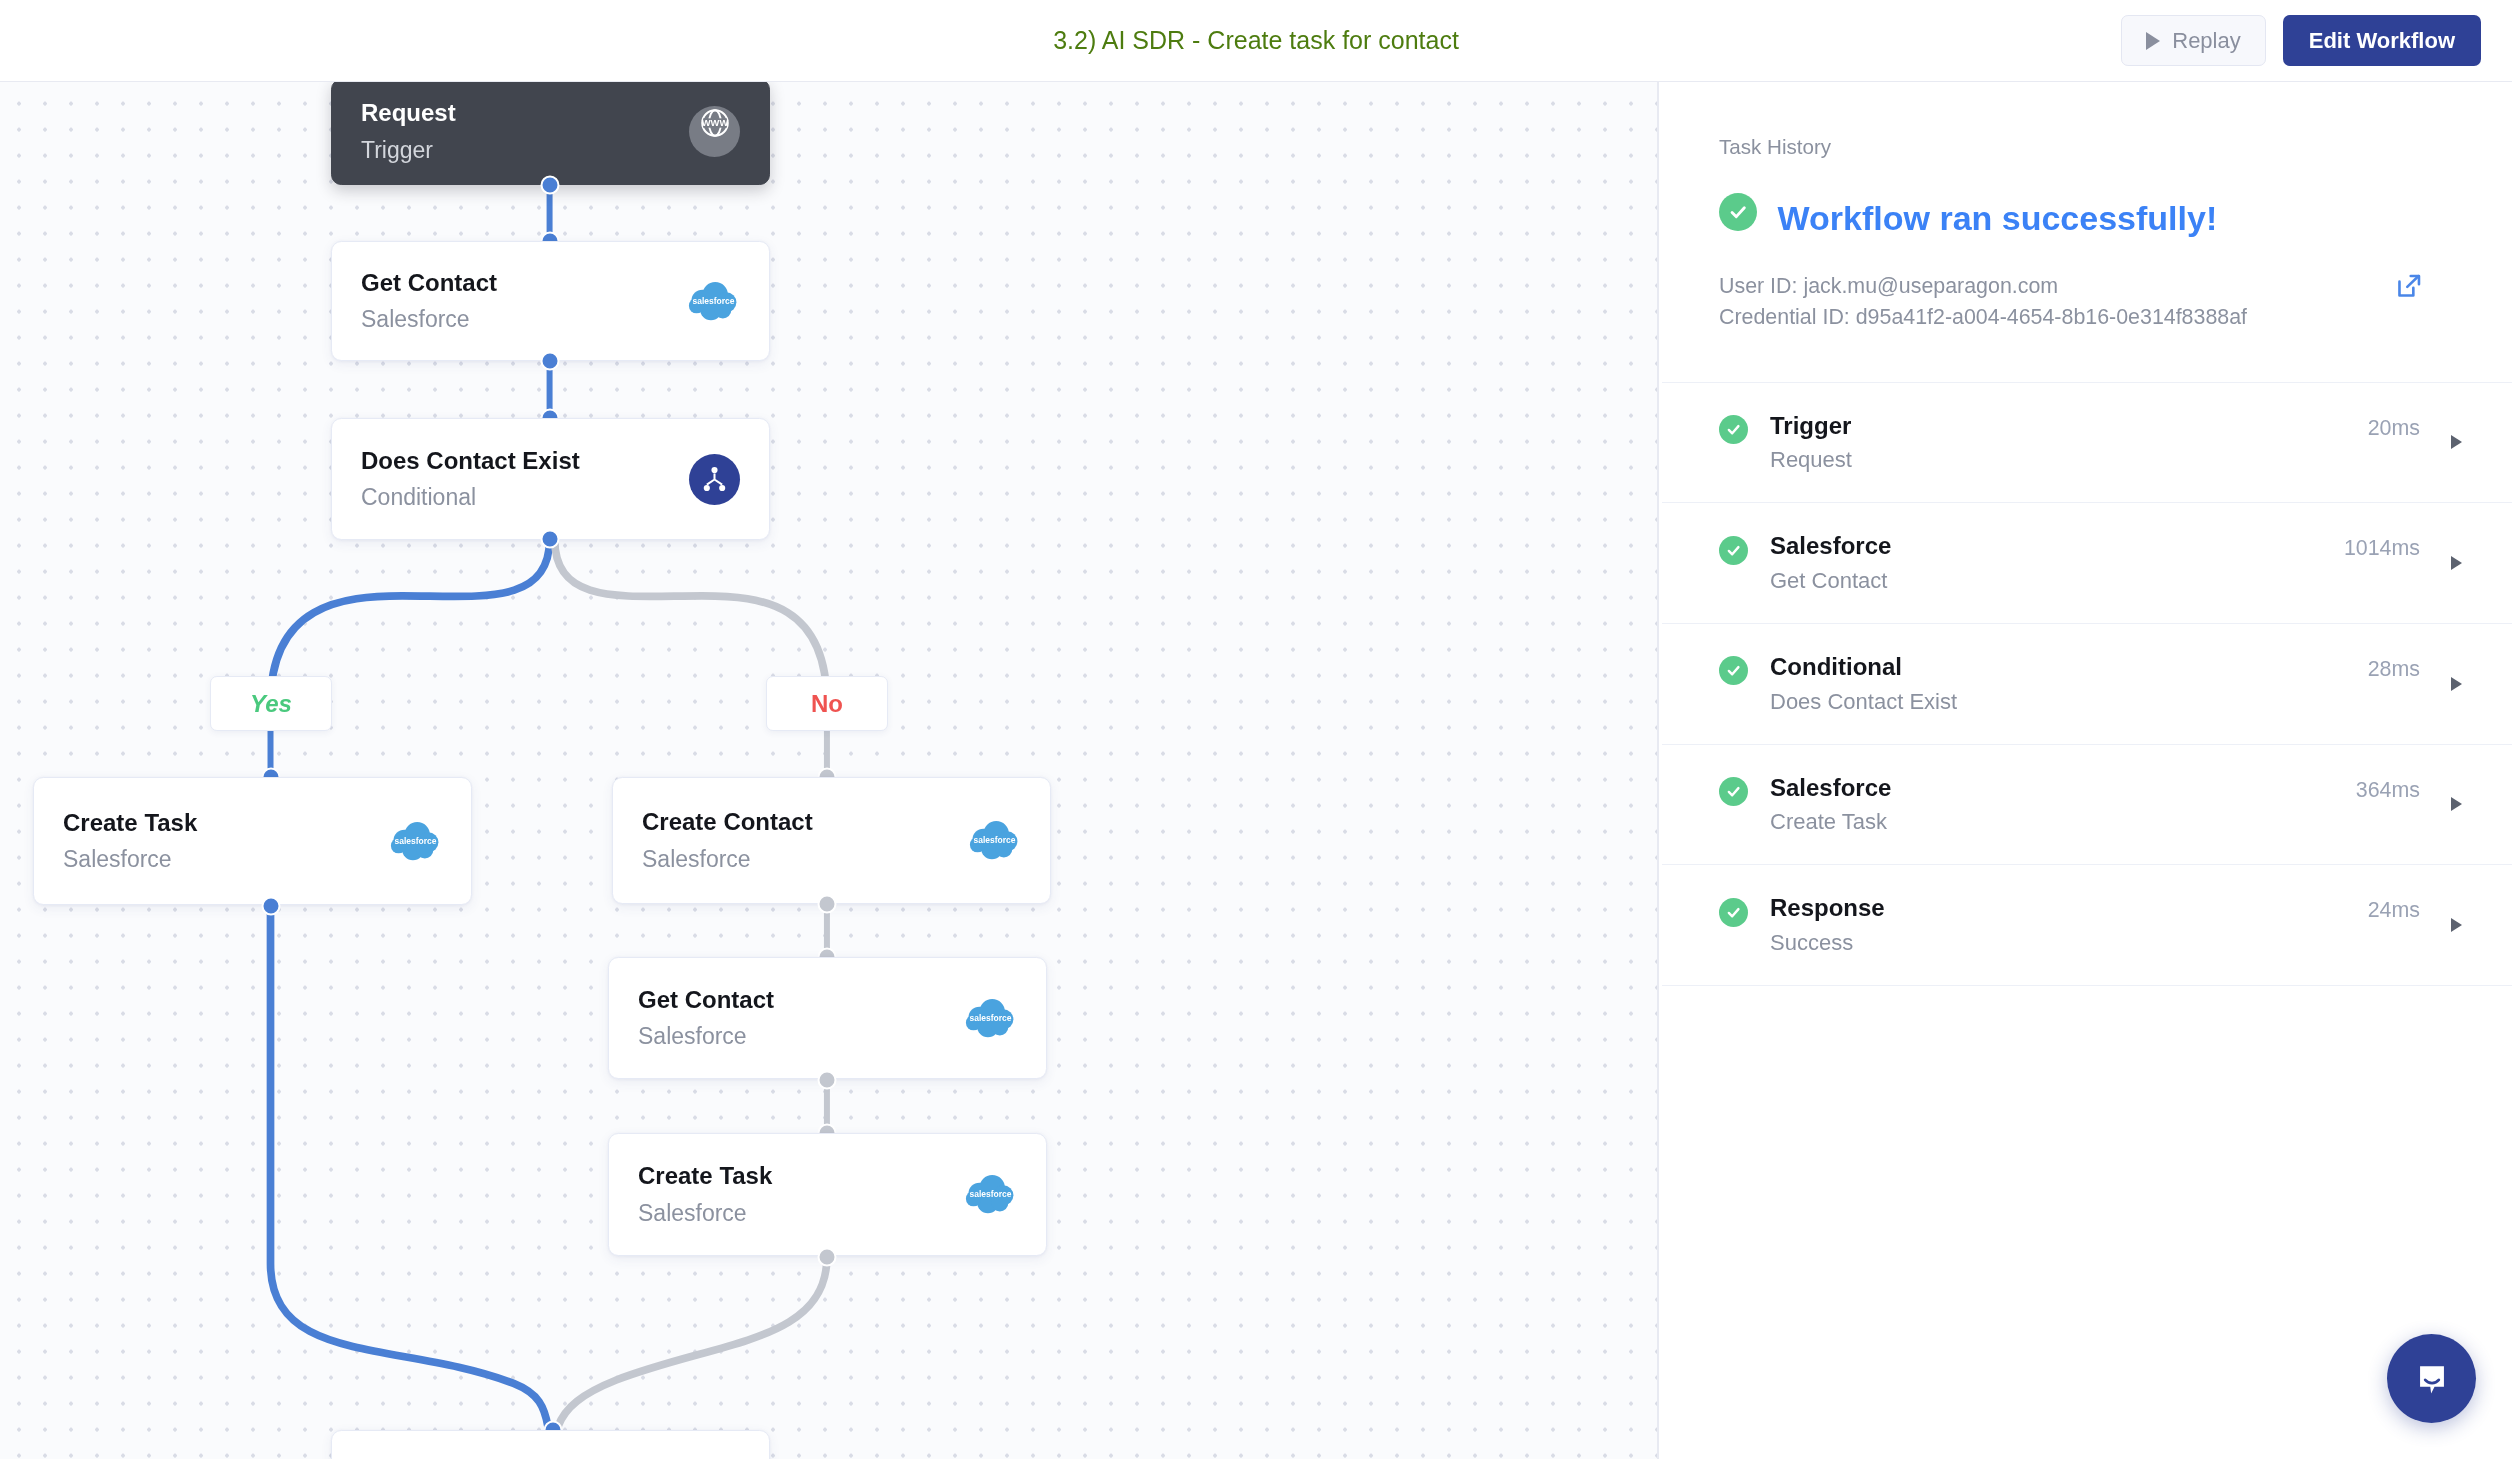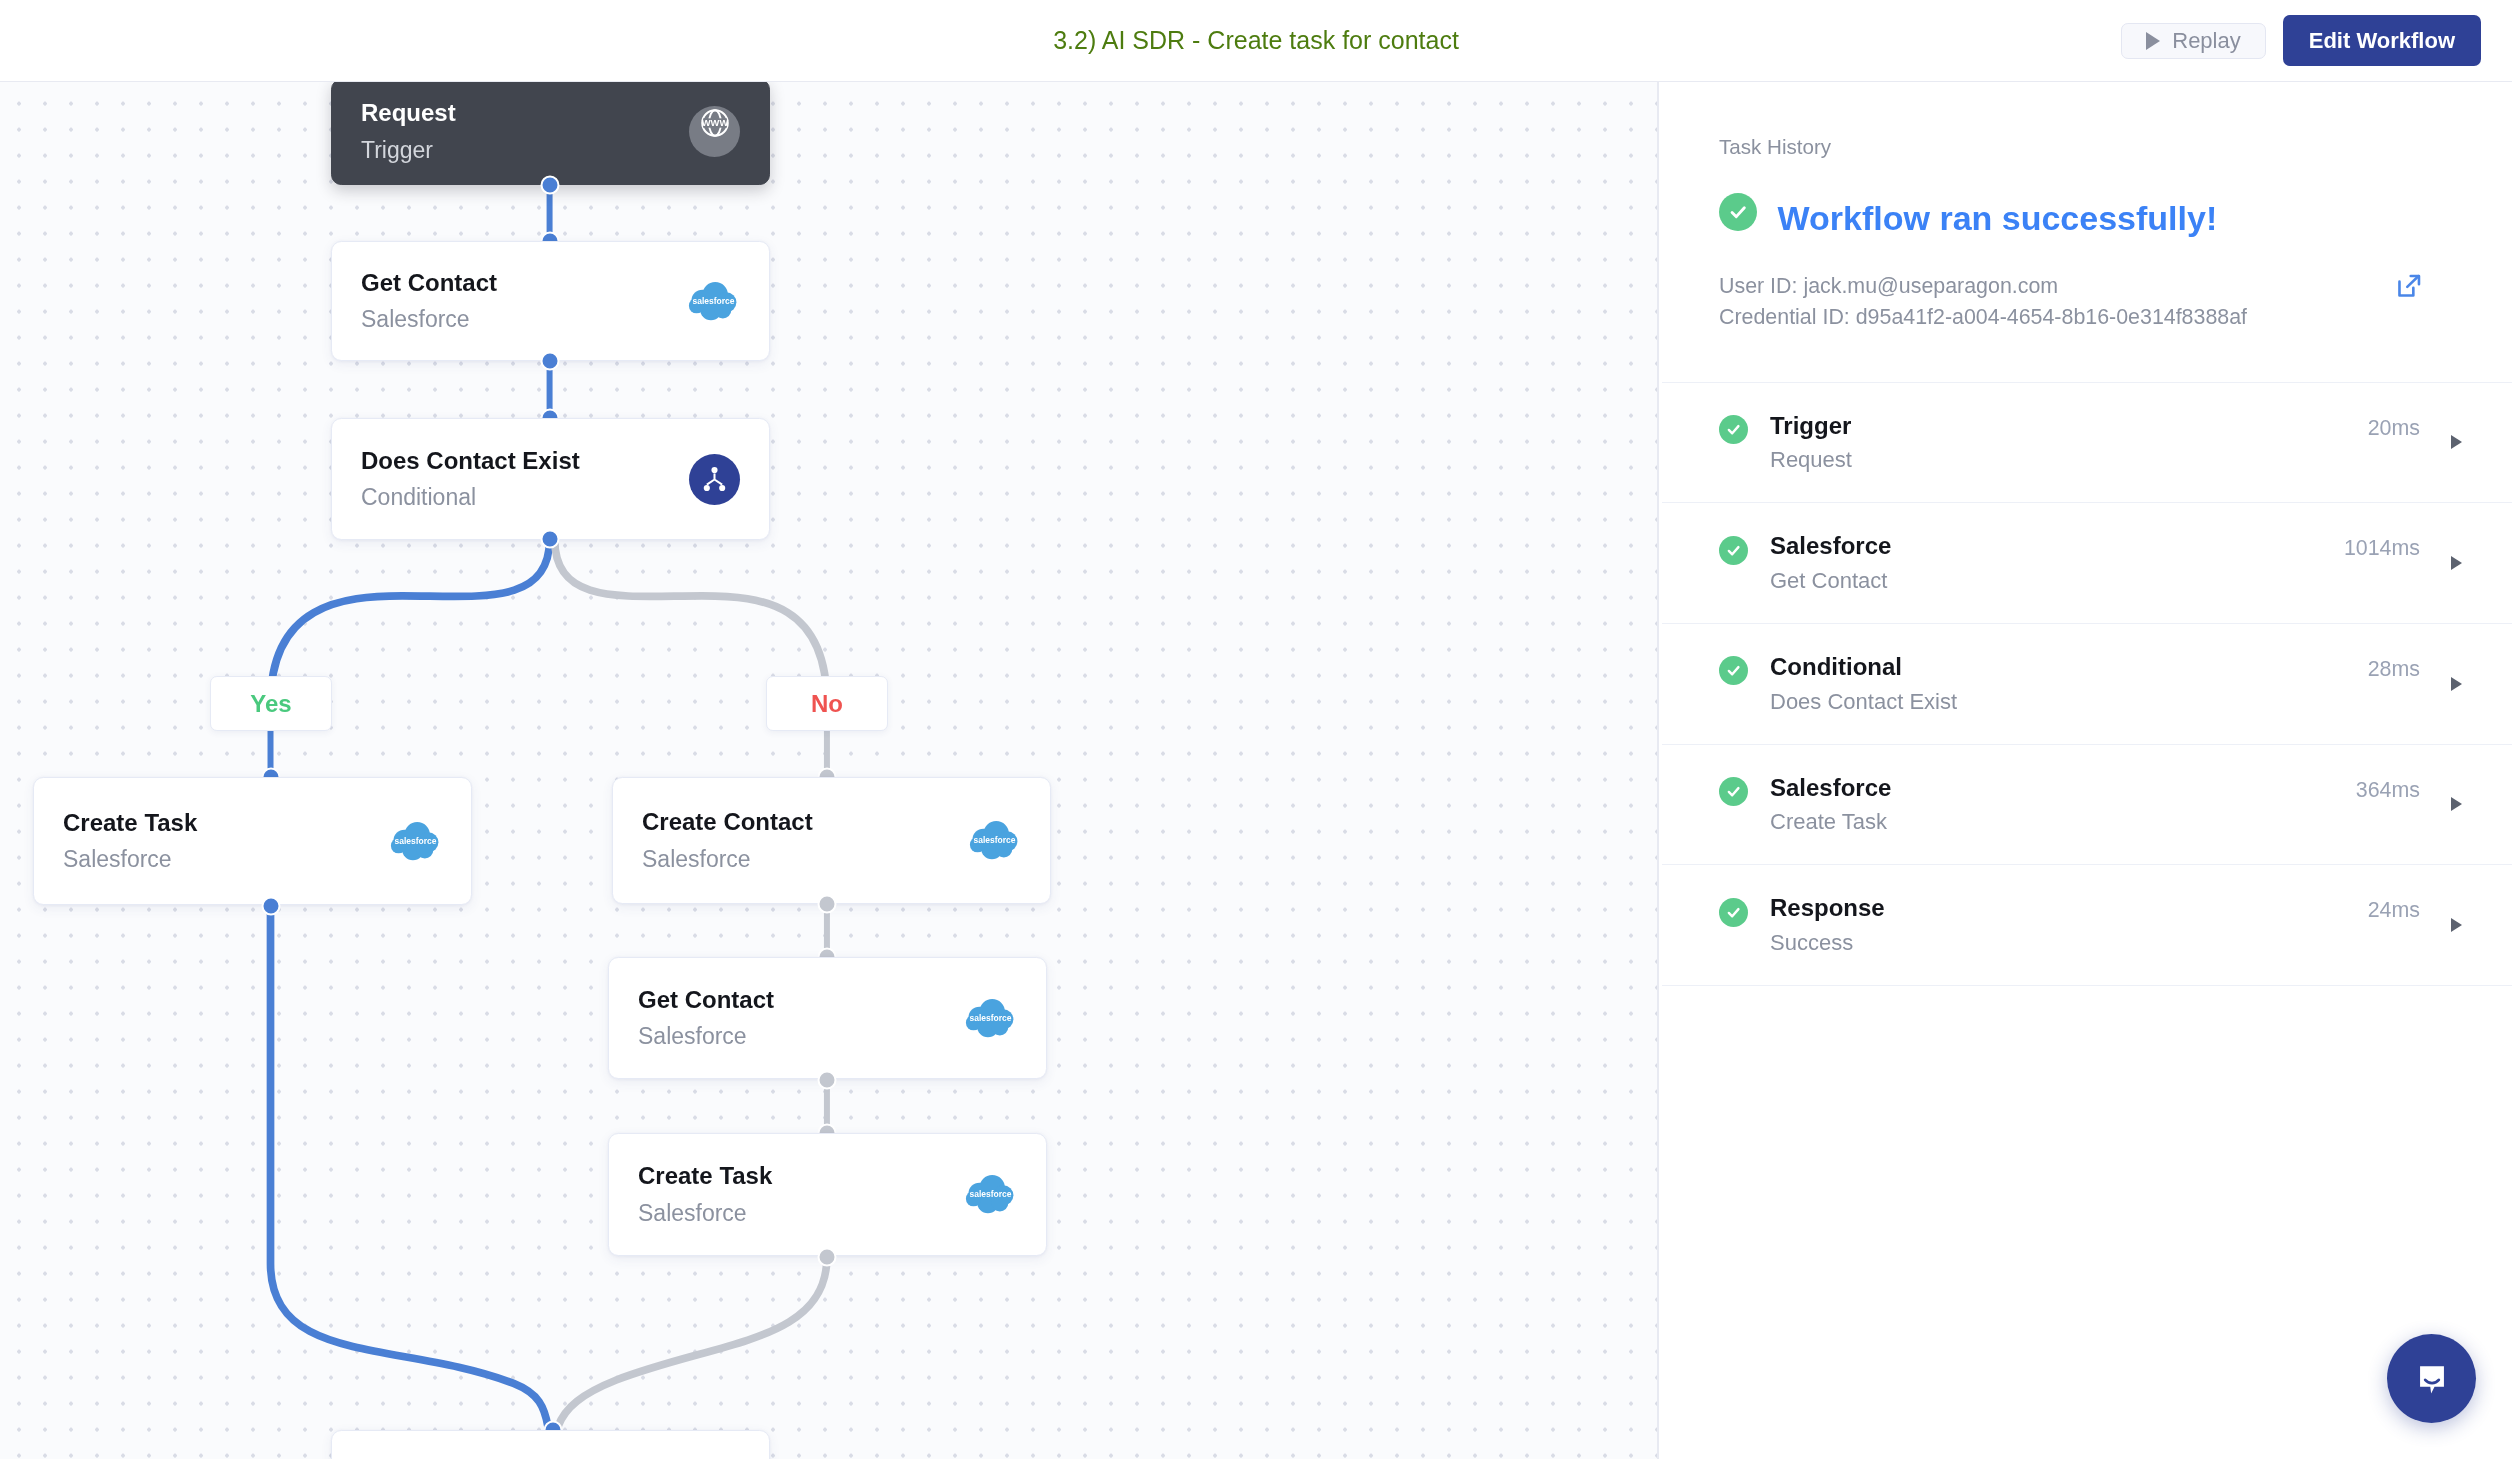--- a/index.html
+++ b/index.html
@@ -24,21 +24,21 @@
     position: absolute; left: 50%; transform: translateX(-50%);
     font-size: 25px; color: #4d7c0f; font-weight: 400;
     white-space: nowrap;
   }
   .header-actions {
     position: absolute; right: 31px; top: 15.4px;
     display: flex; align-items: center; gap: 17px;
   }
   .btn-replay {
     display: flex; align-items: center; gap: 12px;
-    height: 36px; padding: 0 24px;
+    height: 51px; padding: 0 24px;
     background: #f7f8fc; border: 0.9px solid #e4e7f2;
     border-radius: 6.9px;
     font-size: 22px; color: #8a8f9e; font-weight: 400;
     cursor: pointer;
   }
   .play-tri {
     width: 0; height: 0;
     border-left: 14.6px solid #8a8f9e;
     border-top: 9.4px solid transparent;
     border-bottom: 9.4px solid transparent;
@@ -101,21 +101,21 @@
   .branch-label {
     position: absolute;
     background: #ffffff;
     border: 0.9px solid #e6eaf5;
     border-radius: 6.9px;
     box-shadow: 0 1.7px 6.9px rgba(52,68,130,0.07);
     width: 122px; height: 55px;
     display: flex; align-items: center; justify-content: center;
     font-size: 24px; font-weight: 700;
   }
-  .branch-label.yes { color: #4ac97e; }
+  .branch-label.yes { color: #4ac97e; font-style: italic; }
   .branch-label.no  { color: #ef5350; }
 
   .port {
     position: absolute; width: 19px; height: 19px;
     border-radius: 50%; background: #4a7fd4;
     border: 2.6px solid #ffffff;
     transform: translate(-50%, -50%);
   }
   .port.grey { background: #c3c7cf; }
 

